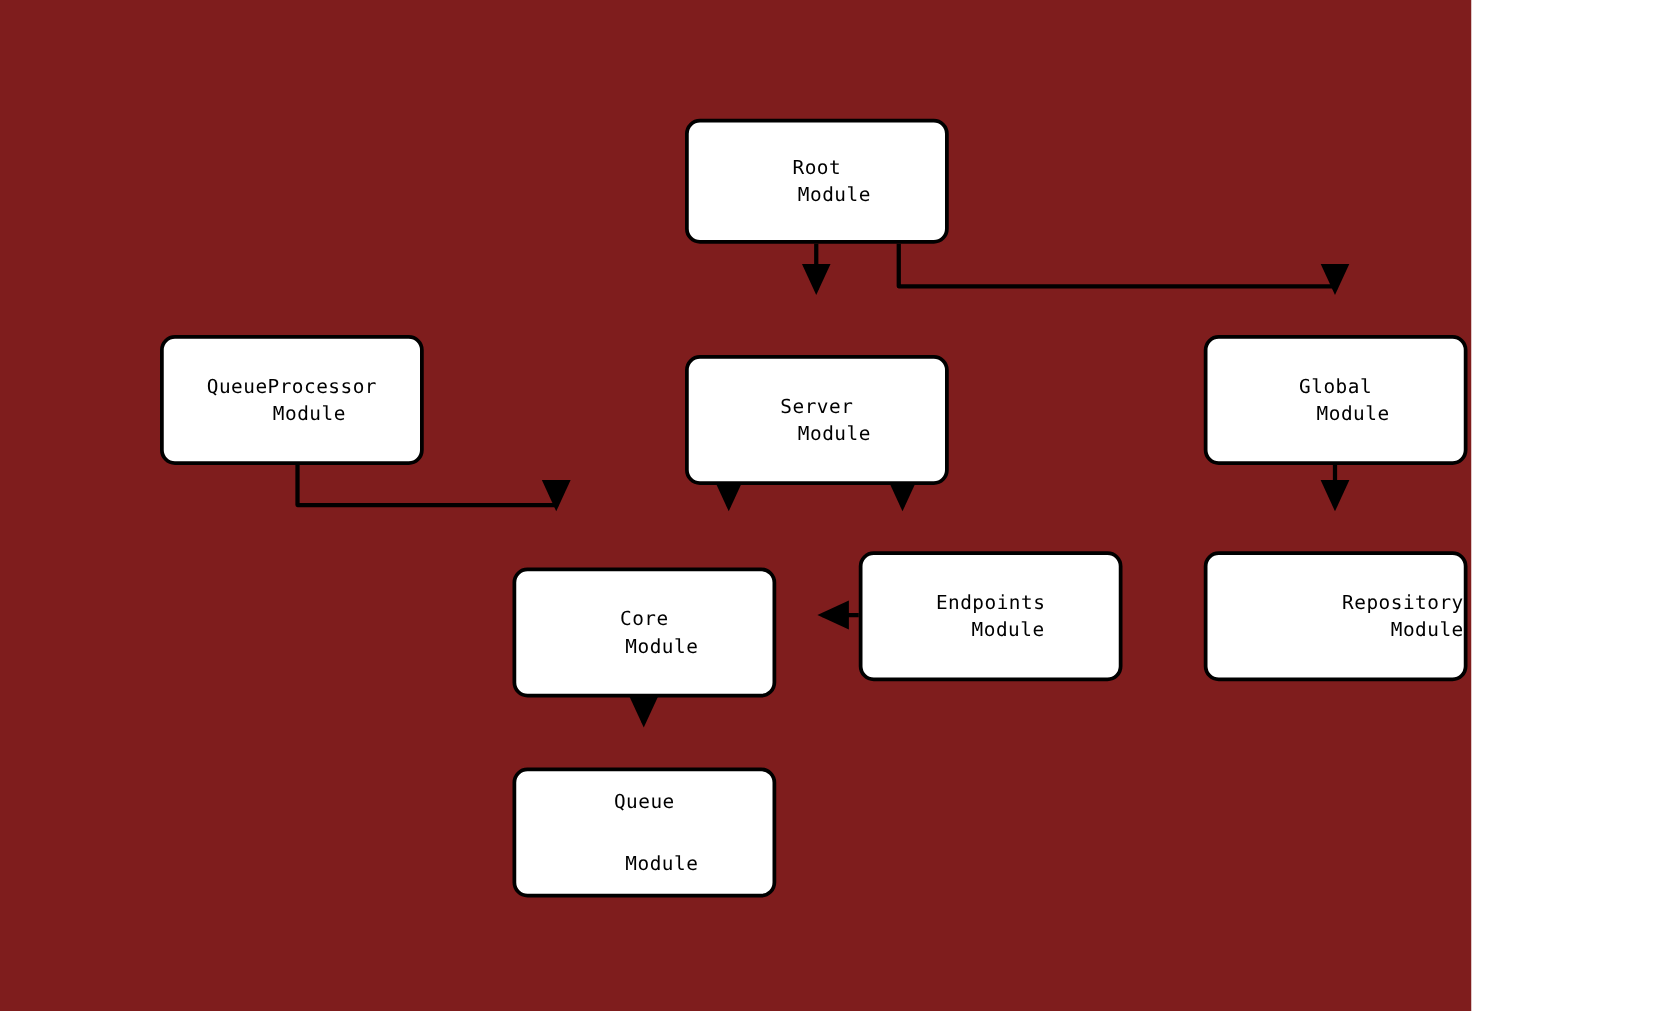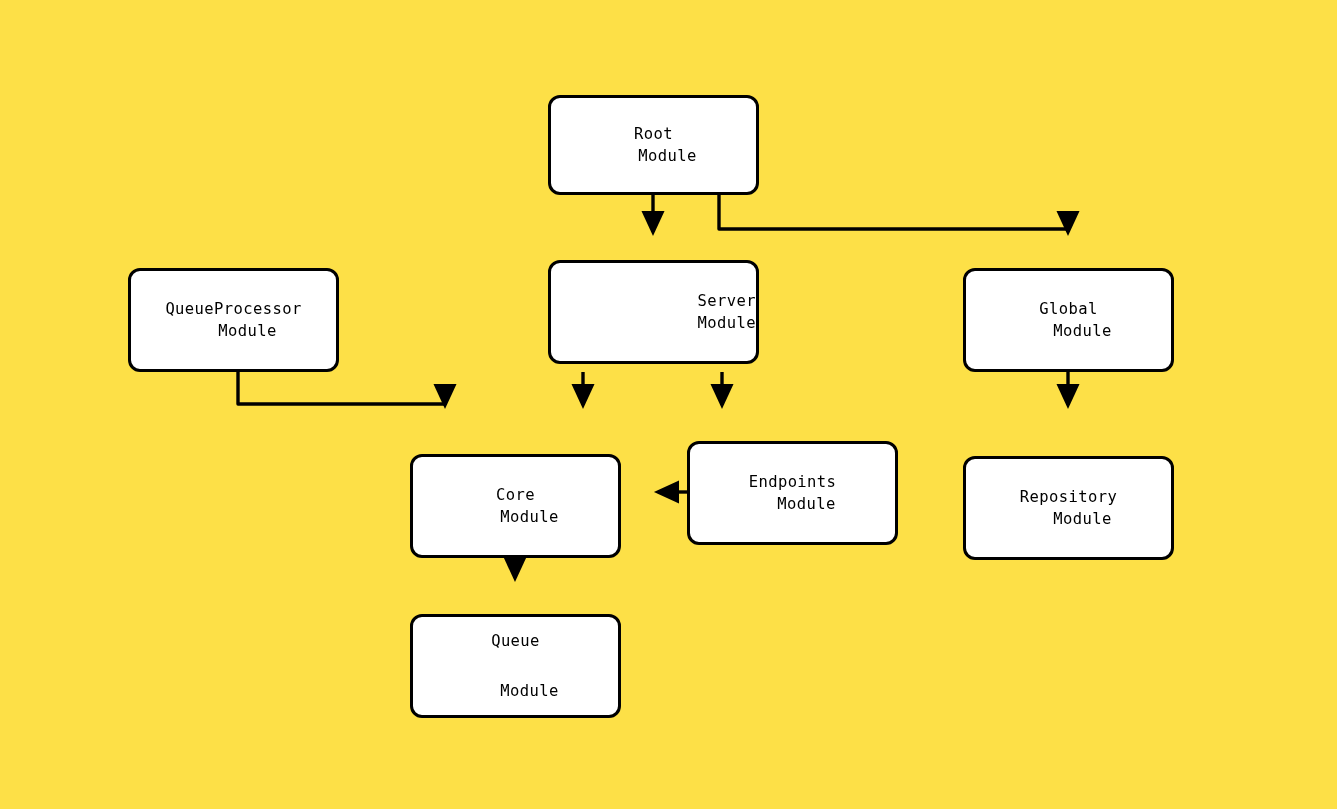--- a/index.html
+++ b/index.html
@@ -5,23 +5,23 @@
   html, body {
     margin: 0;
     padding: 0;
     background: #ffffff;
   }
   body {
     font-family: "DejaVu Sans Mono", monospace;
   }
   #canvas {
     position: relative;
-    width: 1337px;
+    width: 1177px;
     height: 809px;
-    background: #fde047;
+    background: #7f1d1d;
     overflow: hidden;
   }
   #edges {
     position: absolute;
     left: 0;
     top: 0;
     width: 1337px;
     height: 809px;
   }
   .node {
@@ -92,41 +92,41 @@
   <div class="node" style="left:548px; top:95px; width:211px; height:100px;">
     <span class="line1">Root</span>
     <span class="line2">Module</span>
   </div>
 
   <div class="node" style="left:128px; top:268px; width:211px; height:104px;">
     <span class="line1">QueueProcessor</span>
     <span class="line2">Module</span>
   </div>
 
-  <div class="node" style="left:548px; top:260px; width:211px; height:104px;align-items:flex-end;">
+  <div class="node" style="left:548px; top:284px; width:211px; height:104px;">
     <span class="line1">Server</span>
     <span class="line2">Module</span>
   </div>
 
   <div class="node" style="left:963px; top:268px; width:211px; height:104px;">
     <span class="line1">Global</span>
     <span class="line2">Module</span>
   </div>
 
   <div class="node" style="left:410px; top:454px; width:211px; height:104px;">
     <span class="line1">Core</span>
     <span class="line2">Module</span>
   </div>
 
   <div class="node" style="left:687px; top:441px; width:211px; height:104px;">
     <span class="line1">Endpoints</span>
     <span class="line2">Module</span>
   </div>
 
-  <div class="node" style="left:963px; top:456px; width:211px; height:104px;">
+  <div class="node" style="left:963px; top:441px; width:211px; height:104px;align-items:flex-end;">
     <span class="line1">Repository</span>
     <span class="line2">Module</span>
   </div>
 
   <div class="node" style="left:410px; top:614px; width:211px; height:104px;gap:28px;">
     <span class="line1">Queue</span>
     <span class="line2">Module</span>
   </div>
 
 </div>

